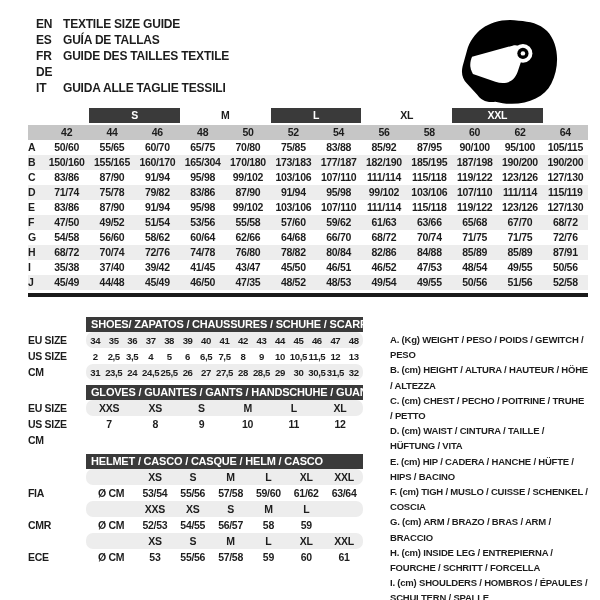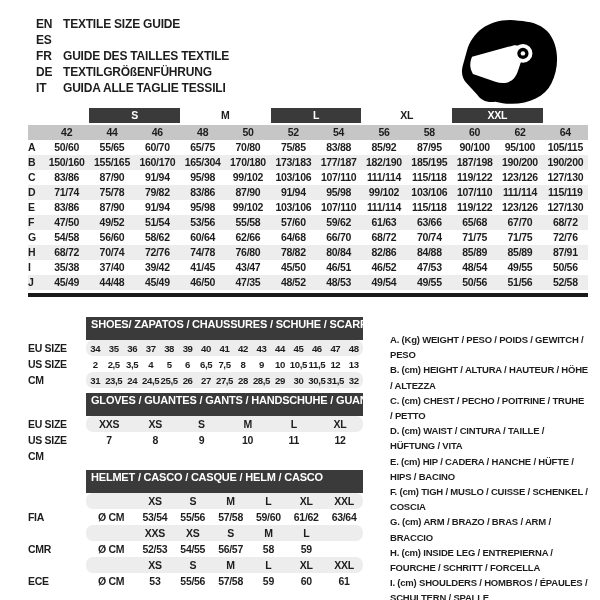--- a/index.html
+++ b/index.html
@@ -24,21 +24,21 @@
   tr.gap-row td{height:2px;line-height:2px;}
   tr.size-band th{background:#c6c6c6;}
   tr.data-row th{text-align:left;}
   tr.data-row.alt{background:#ededed;}
   .thick-line{height:4px;background:#1a1a1a;margin:3px 12px 0 28px;}
   
   .bottom{display:flex;margin-top:20px;padding-left:28px;}
   .bottom-left{width:348px;flex:0 0 348px;}
   .section{margin-bottom:5px;}
   .sec-bar{margin-left:58px;width:277px;box-sizing:border-box;background:#3a3a3a;color:#fff;
-           font-weight:bold;font-size:11px;height:23px;line-height:15px;
+           font-weight:bold;font-size:11px;height:15px;line-height:15px;
            padding-left:5px;letter-spacing:-0.2px;white-space:nowrap;}
   .srow{display:flex;height:16px;align-items:center;}
   .gutter{flex:0 0 58px;font-size:10.5px;font-weight:bold;letter-spacing:-0.3px;}
   .cells{display:flex;width:277px;height:16px;align-items:center;border-radius:7px;}
   .cells span{flex:1;text-align:center;font-size:10.5px;font-weight:bold;letter-spacing:-0.3px;white-space:nowrap;}
   .striped{background:#ededed;}
   .shoes-cells span{font-size:9.6px;letter-spacing:-0.4px;}
   .unitcol span:first-child{flex:0 0 50px;}
   .helmet-section{margin-top:6px;}
   
@@ -51,28 +51,28 @@
 <div class="page">
 
   <div class="header">
     <div class="langs">
       <div class="lang-row">
         <span class="lang-code">EN</span>
         <span class="lang-label">TEXTILE SIZE GUIDE</span>
       </div>
       <div class="lang-row">
         <span class="lang-code">ES</span>
+        <span class="lang-label">GUÍA DE TALLAS</span>
       </div>
       <div class="lang-row">
         <span class="lang-code">FR</span>
         <span class="lang-label">GUIDE DES TAILLES TEXTILE</span>
       </div>
       <div class="lang-row">
         <span class="lang-code">DE</span>
-        <span class="lang-label">TEXTILGRÖßENFÜHRUNG</span>
       </div>
       <div class="lang-row">
         <span class="lang-code">IT</span>
         <span class="lang-label">GUIDA ALLE TAGLIE TESSILI</span>
       </div>
     </div>
     <svg class="helmet-svg" width="112" height="88" viewBox="0 0 130 102" aria-hidden="true">
       <path fill="#000000" d="M75 3 C44 -1 22 14 15 38 L10 56 C8 64 10 71 15 76 L27 89 C31 95 39 99 48 97 C75 104 103 96 113 76 C123 56 122 30 108 15 C99 6 88 4 75 3 Z"></path>
       <path fill="#ffffff" d="M21 45 L68 32 C76 30 82 36 80 44 L74 62 C70 74 60 78 48 74 L22 65 C18 58 18 52 21 45 Z"></path>
       <circle cx="80" cy="41" r="11" fill="#ffffff"></circle>

